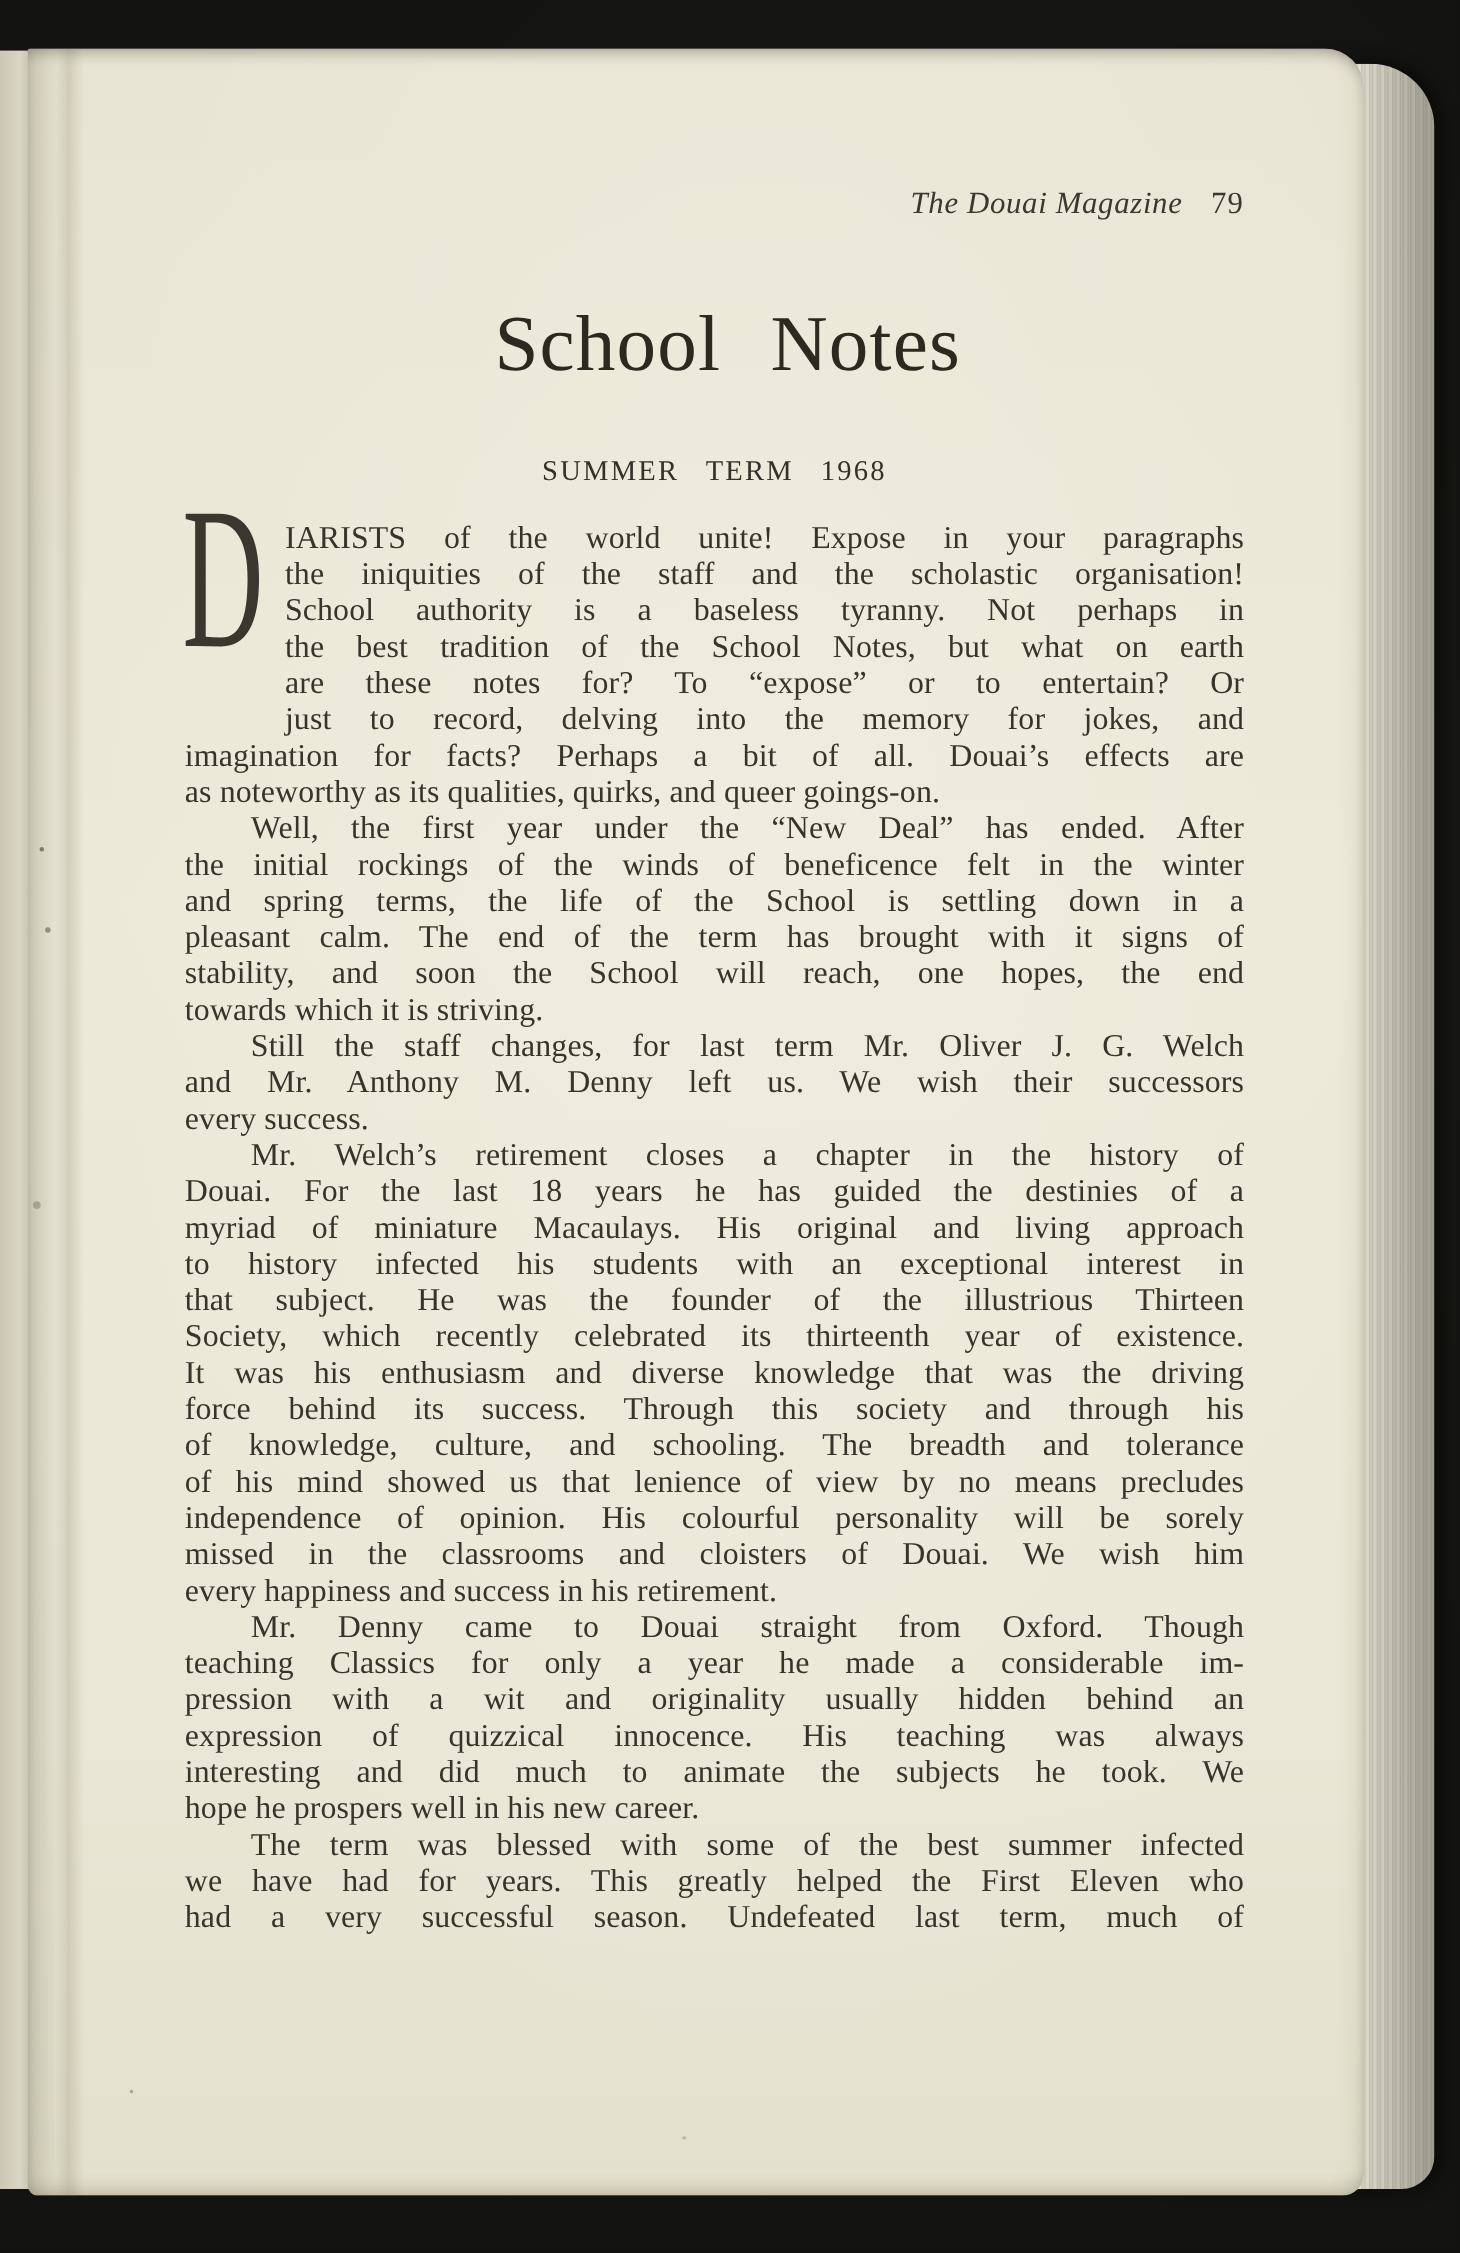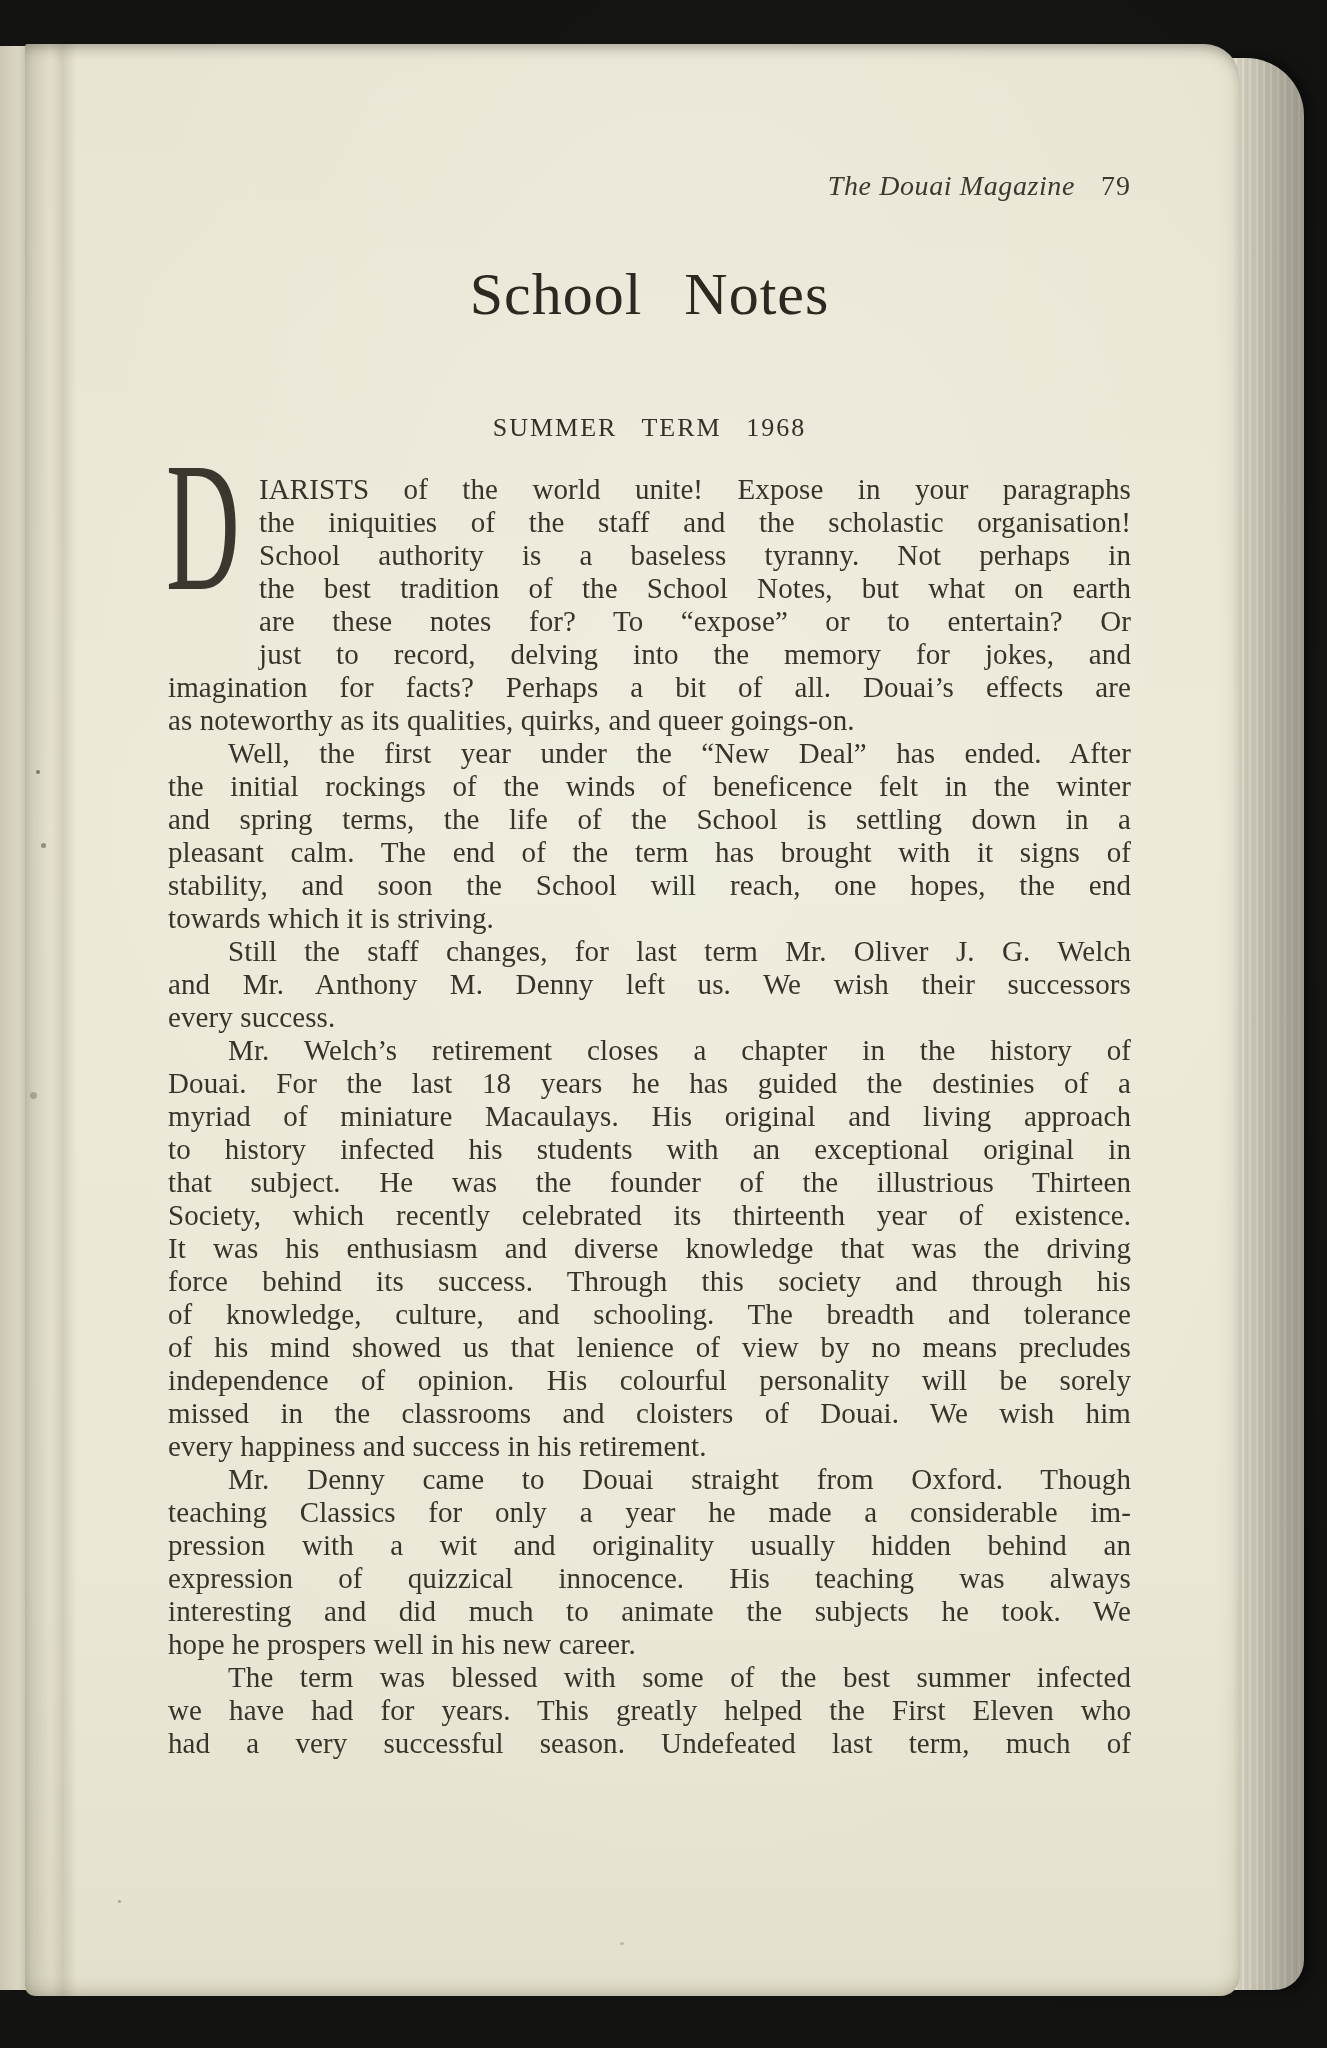--- a/index.html
+++ b/index.html
@@ -51,22 +51,22 @@
   }
   .content{position:absolute;left:143px;top:0;width:963px;}
   .running-header{
     position:absolute;top:126px;left:0;width:100%;
     display:flex;justify-content:flex-end;align-items:baseline;gap:26px;
     font-size:28px;color:#3b382f;
   }
   .mag-title{font-style:italic;letter-spacing:.6px;}
   .page-num{font-style:normal;letter-spacing:1px;}
   .article-title{
-    position:absolute;top:220px;left:0;width:100%;margin:0;
-    font-size:60px;font-weight:normal;line-height:1;
+    position:absolute;top:220px;left:0;width:100%;margin:12px;
+    font-size:72px;font-weight:normal;line-height:1;
     text-align:center;letter-spacing:1px;word-spacing:26px;color:#2c2921;
   }
   .article-subtitle{
     position:absolute;top:368px;left:0;width:100%;margin:0;
     font-size:26px;font-weight:normal;line-height:1.2;
     text-align:center;letter-spacing:2px;word-spacing:16px;color:#34312a;
   }
   .article-body{
     position:absolute;top:429px;left:0;width:963px;
     font-size:29px;line-height:33px;color:#37342b;letter-spacing:.1px;
@@ -129,21 +129,21 @@
         </div>
         <div class="para">
           <div class="line fi">Still the staff changes,  for last term Mr. Oliver J. G. Welch</div>
           <div class="line">and Mr. Anthony M. Denny left us.  We wish their successors</div>
           <div class="line last">every success.</div>
         </div>
         <div class="para">
           <div class="line fi">Mr. Welch’s retirement closes a chapter in the history of</div>
           <div class="line">Douai.  For the last 18 years he has guided the destinies of a</div>
           <div class="line">myriad of miniature Macaulays.  His original and living approach</div>
-          <div class="line">to history infected his students with an exceptional original in</div>
+          <div class="line">to history infected his students with an exceptional interest in</div>
           <div class="line">that subject.  He was the founder of the illustrious Thirteen</div>
           <div class="line">Society, which recently celebrated its thirteenth year of existence.</div>
           <div class="line">It was his enthusiasm and diverse knowledge that was the driving</div>
           <div class="line">force behind its success.  Through this society and through his</div>
           <div class="line">of knowledge, culture, and schooling.  The breadth and tolerance</div>
           <div class="line">of his mind showed us that lenience of view by no means precludes</div>
           <div class="line">independence of opinion.  His colourful personality will be sorely</div>
           <div class="line">missed in the classrooms and cloisters of Douai.  We wish him</div>
           <div class="line last">every happiness and success in his retirement.</div>
         </div>

